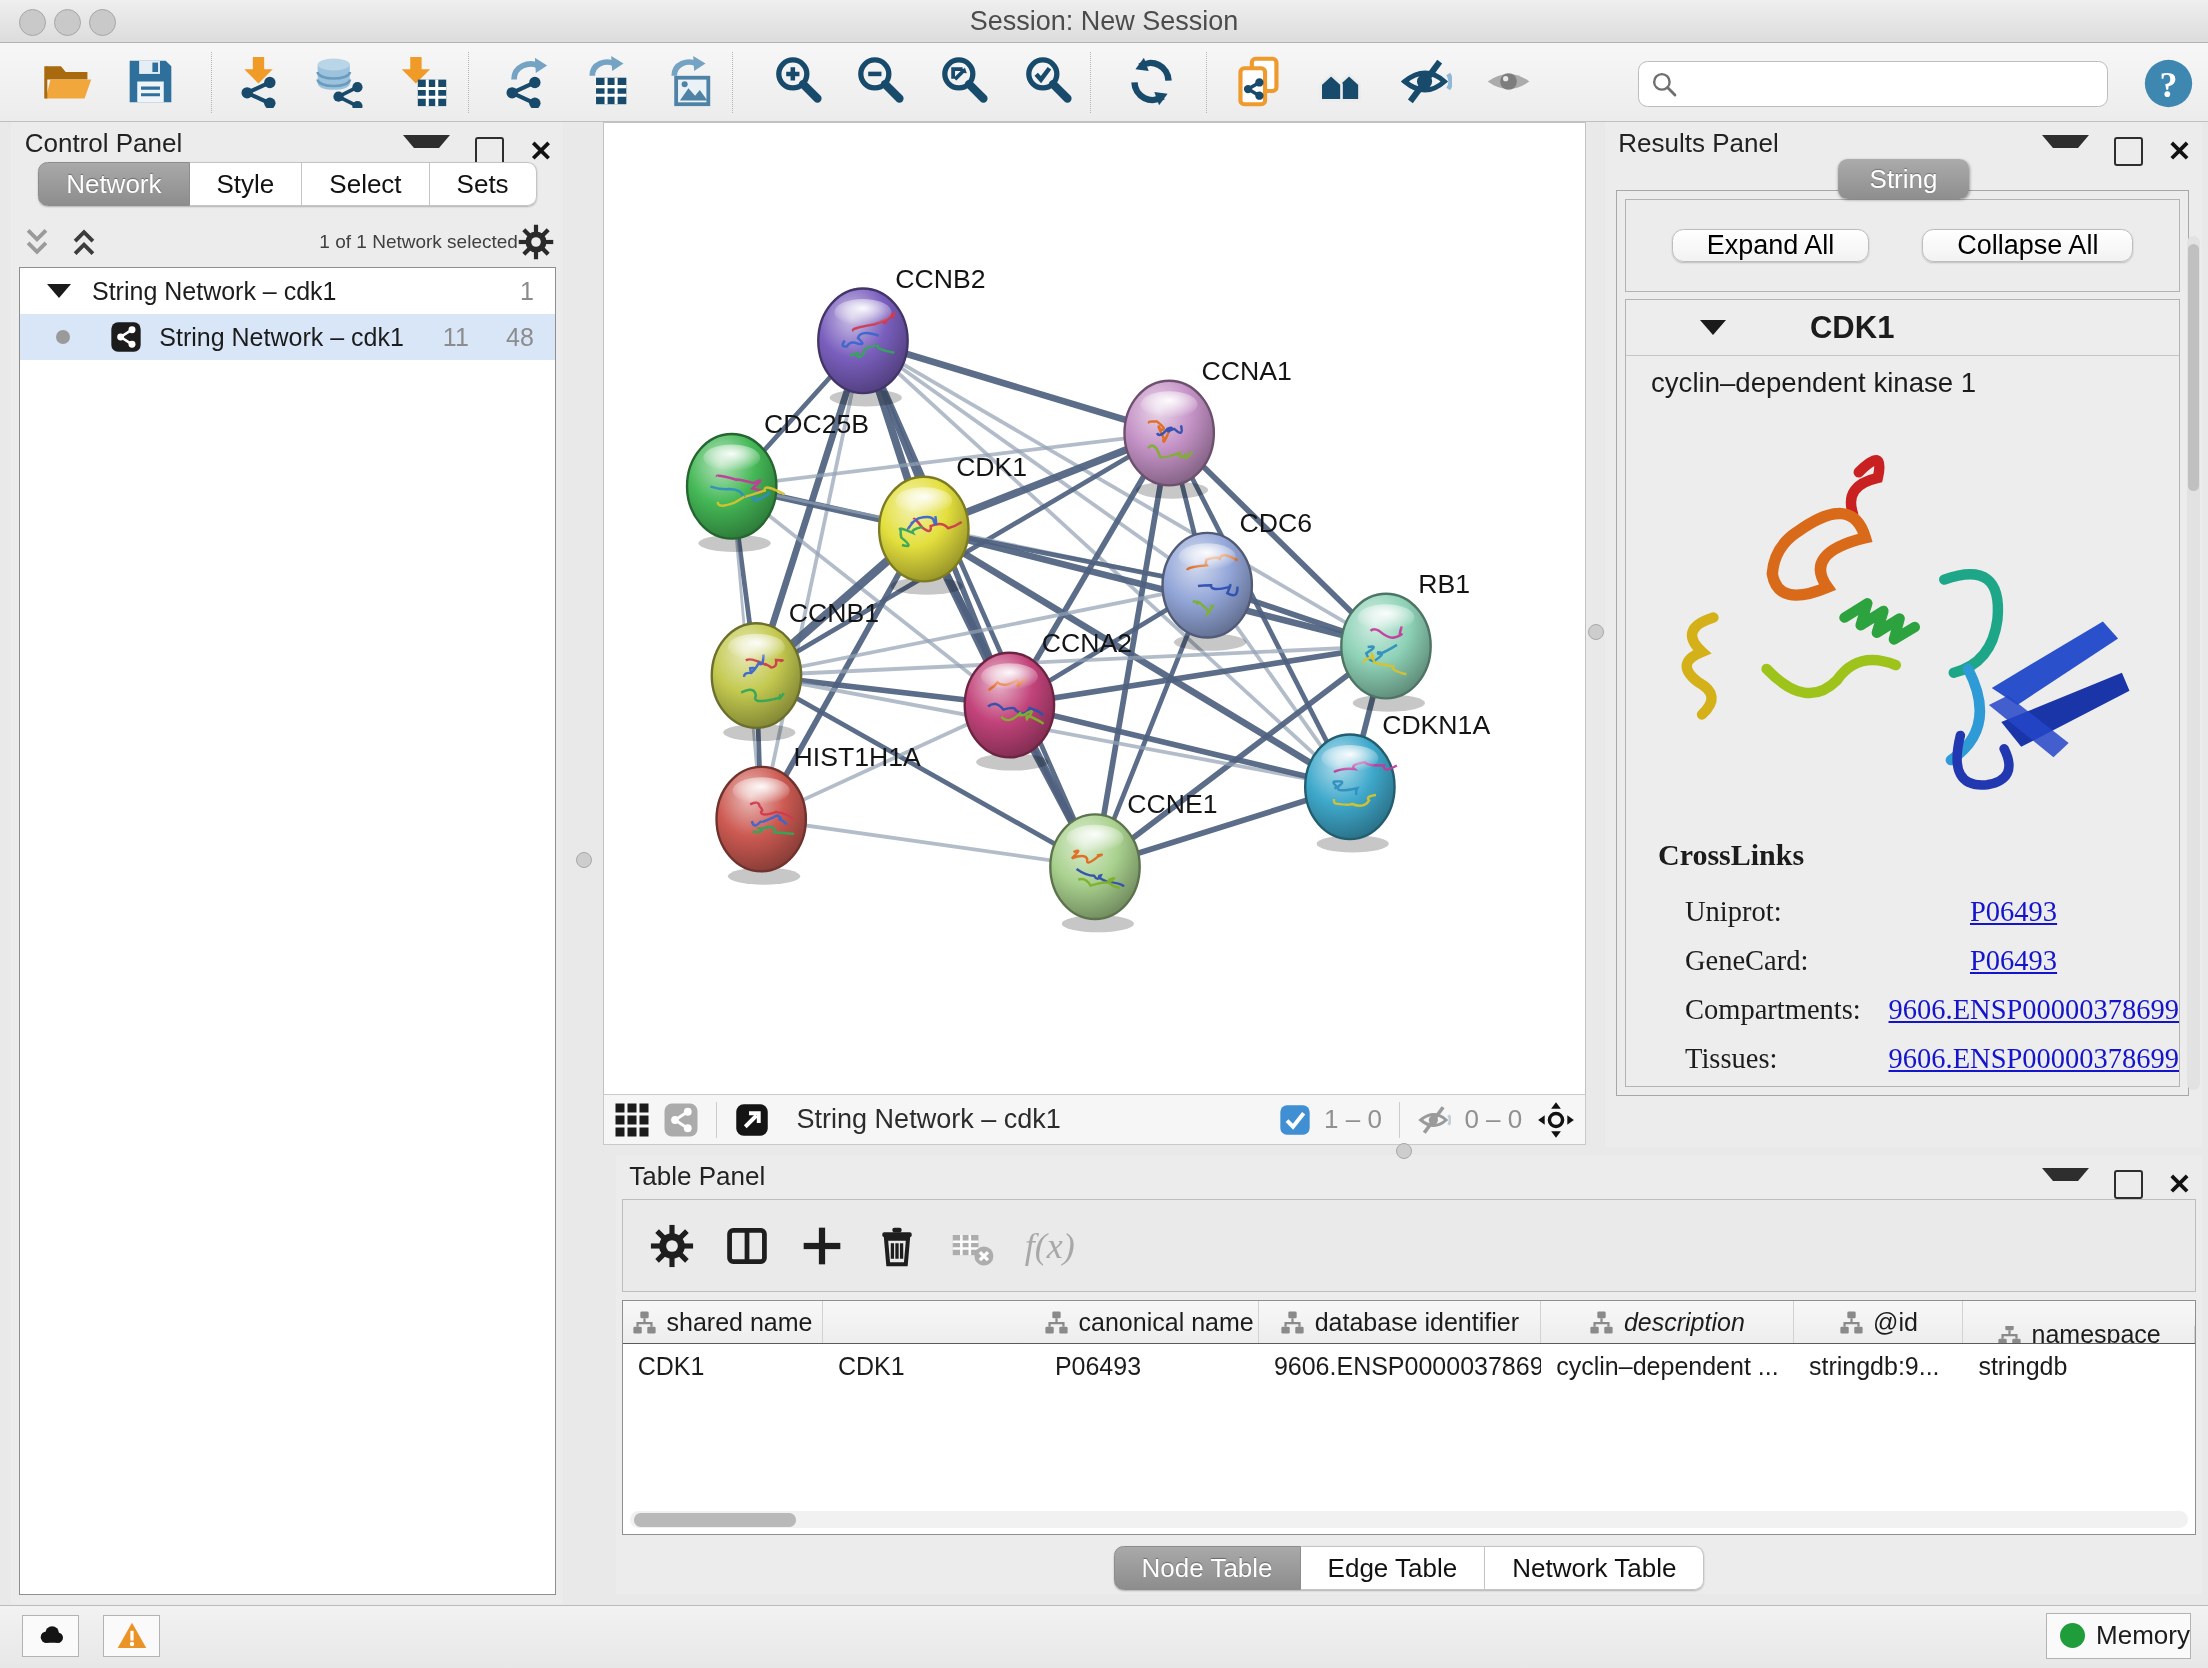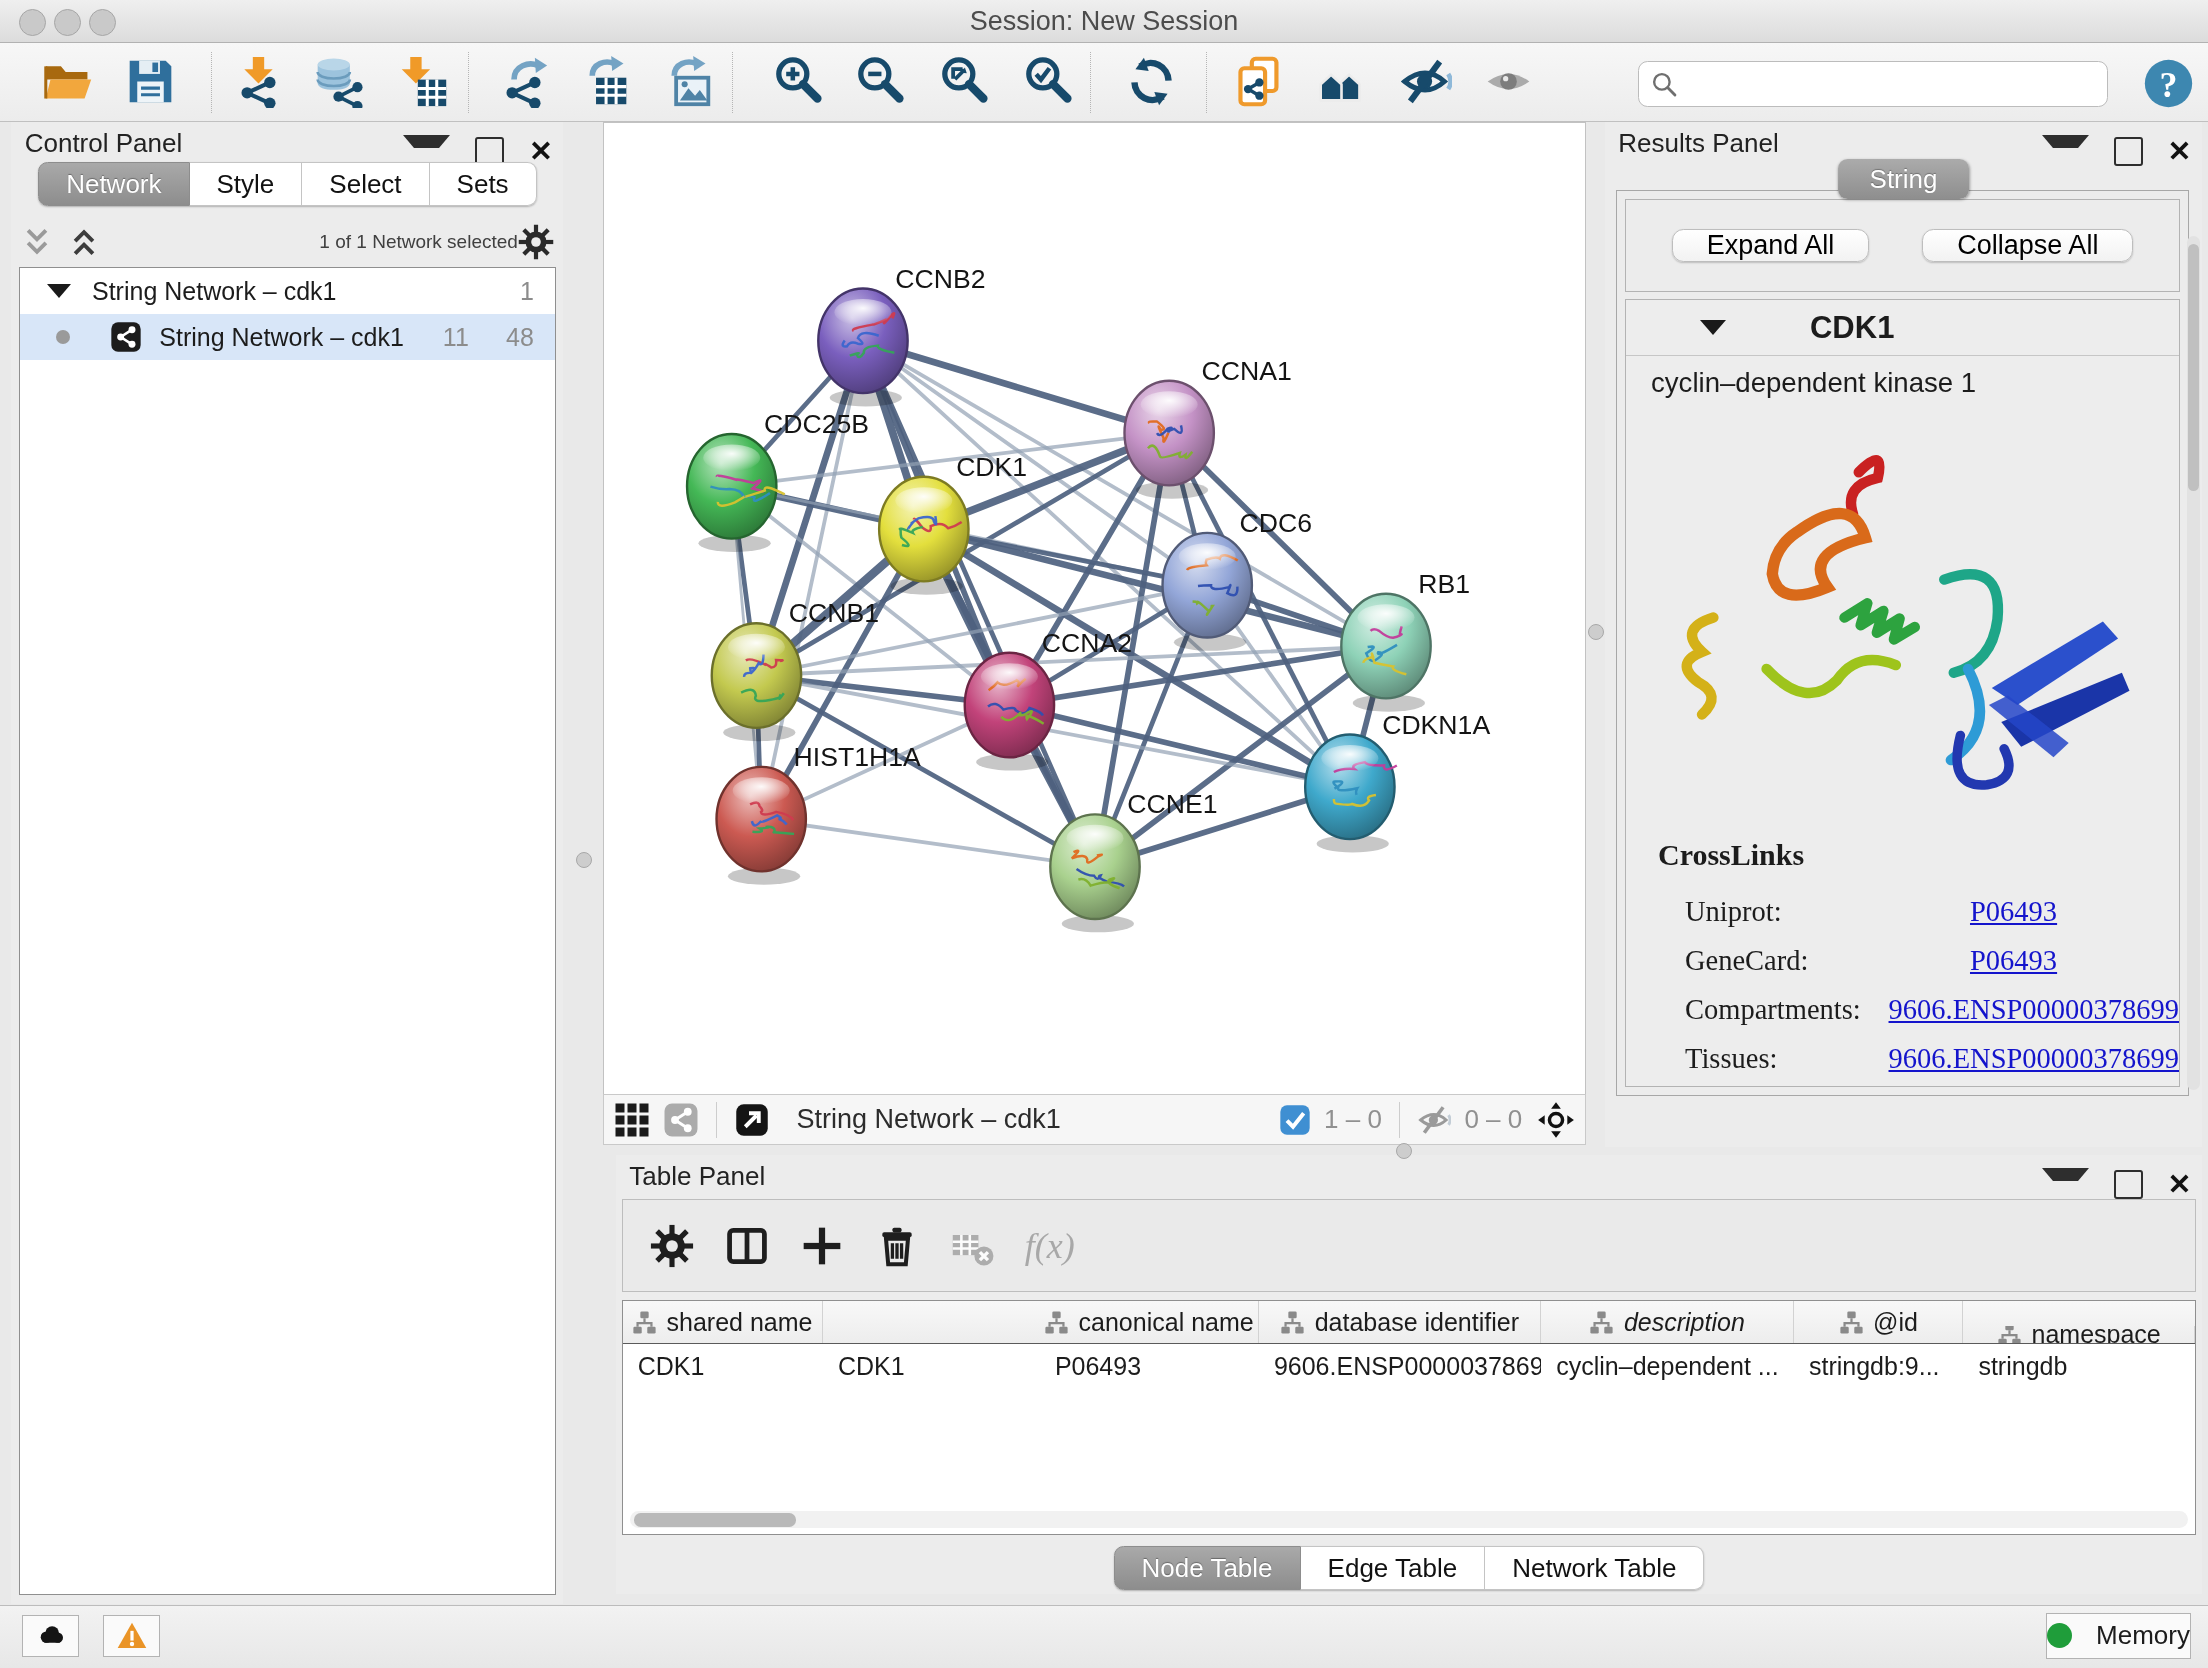--- a/index.html
+++ b/index.html
@@ -105,21 +105,21 @@
   .hscroll{position:absolute;left:7.6px;bottom:5.7px;height:17px;right:7.6px;background:#f1f1f1;border-radius:8.6px}
   .hthumb{position:absolute;left:3.8px;top:1.9px;width:162px;height:13.3px;background:#b9b9b9;border-radius:6.7px}
   .tp-tabs{position:absolute;bottom:3.8px;left:0;right:0;text-align:center}
   
   .statusbar{position:absolute;left:0;right:0;top:1605px;height:63px;background:linear-gradient(#f2f2f2,#e7e7e7);
     border-top:1.9px solid #bcbcbc}
   .sb-btn{position:absolute;top:8.6px;width:55px;height:40px;border:1.9px solid #b3b3b3;background:#fafafa;
     display:flex;align-items:center;justify-content:center;cursor:pointer}
   .sb-btn svg{width:32px;height:32px}
   .memory-btn{position:absolute;right:17px;top:6.7px;width:143px;height:44px;border:1.9px solid #b3b3b3;
-    background:#fafafa;display:flex;align-items:center;justify-content:space-between;gap:11.4px;
+    background:#fafafa;display:flex;align-items:center;justify-content:flex-end;gap:11.4px;
     font-size:26px;cursor:pointer}
   .mem-dot{width:25px;height:25px;border-radius:50%;background:#1f9d3a}
   
   .split-dot{position:absolute;width:14.3px;height:14.3px;border-radius:50%;background:#cdcdcd;
     border:1px solid #a8a8a8;cursor:pointer}
   .net-labels text{font-family:"Liberation Sans",sans-serif}
 </style>
 </head>
 <body>
 

